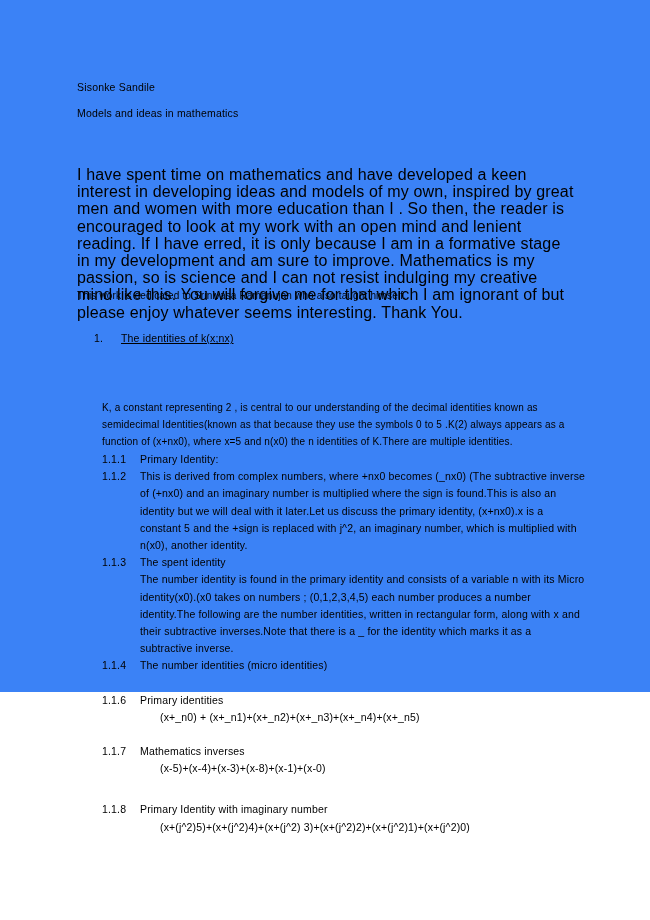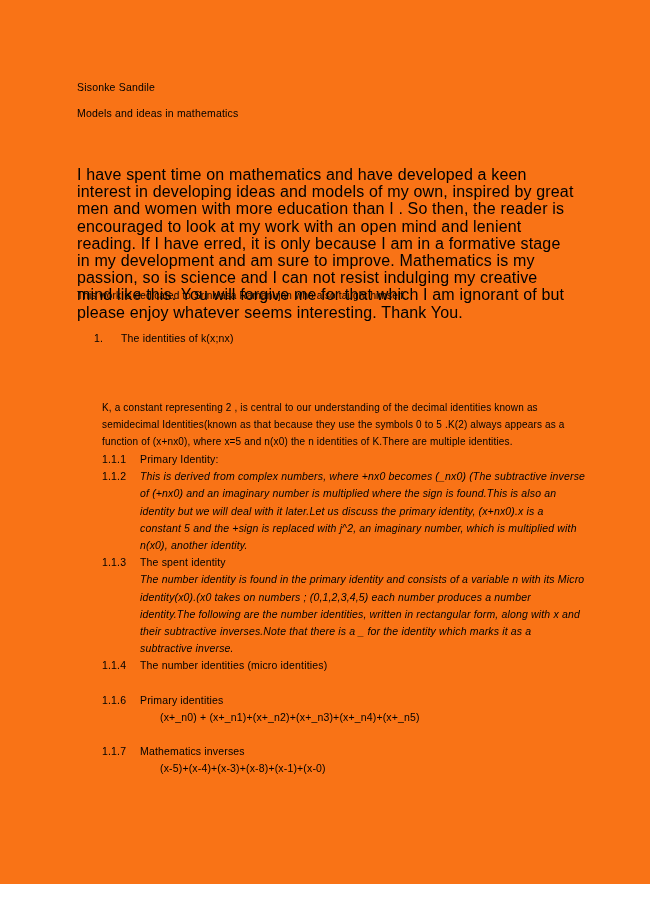--- a/index.html
+++ b/index.html
@@ -16,22 +16,22 @@
     font-family: "Liberation Sans", sans-serif;
     color: #000000;
     -webkit-font-smoothing: antialiased;
   }
 
   .page {
     position: absolute;
     left: 0;
     top: 0;
     width: 650px;
-    height: 884px;
-    background: #f97316;
+    height: 692px;
+    background: #3b82f6;
     box-sizing: border-box;
     padding: 0;
   }
 
   
   .doc-head {
     position: absolute;
     left: 77px;
     top: 74px;
     width: 500px;
@@ -75,20 +75,21 @@
     font-size: 10.5px;
     line-height: 17.2px;
     letter-spacing: 0.16px;
   }
   .section-item .num {
     width: 27px;
     flex: 0 0 27px;
   }
   .section-item .txt {
     flex: 1 1 auto;
+    text-decoration: underline;
   }
 
   
   .section-intro {
     position: absolute;
     left: 102px;
     top: 355px;
     width: 478px;
     font-size: 10px;
     line-height: 17.2px;
@@ -118,21 +119,20 @@
   }
   .outline-row .o-body {
     flex: 1 1 auto;
     min-width: 0;
   }
   .o-title {
     display: block;
   }
   .o-para {
     display: block;
-    font-style: italic;
   }
 
   
   .formula {
     display: block;
     margin-left: 20px;
     font-size: 10.5px;
     line-height: 17.2px;
     letter-spacing: 0.16px;
     white-space: nowrap;
@@ -212,16 +212,24 @@
       <span class="o-num">1.1.7</span>
       <span class="o-body">
         <span class="o-title">Mathematics inverses</span>
         <span class="gap-sm"></span>
         <span class="formula">(x-5)+(x-4)+(x-3)+(x-8)+(x-1)+(x-0)</span>
       </span>
     </div>
 
     <div class="gap-lg"></div>
 
+    <div class="outline-row">
+      <span class="o-num">1.1.8</span>
+      <span class="o-body">
+        <span class="o-title">Primary Identity with imaginary number</span>
+        <span class="gap-sm"></span>
+        <span class="formula">(x+(j^2)5)+(x+(j^2)4)+(x+(j^2) 3)+(x+(j^2)2)+(x+(j^2)1)+(x+(j^2)0)</span>
+      </span>
+    </div>
 
   </div>
 
 </div>
 
 </body></html>

